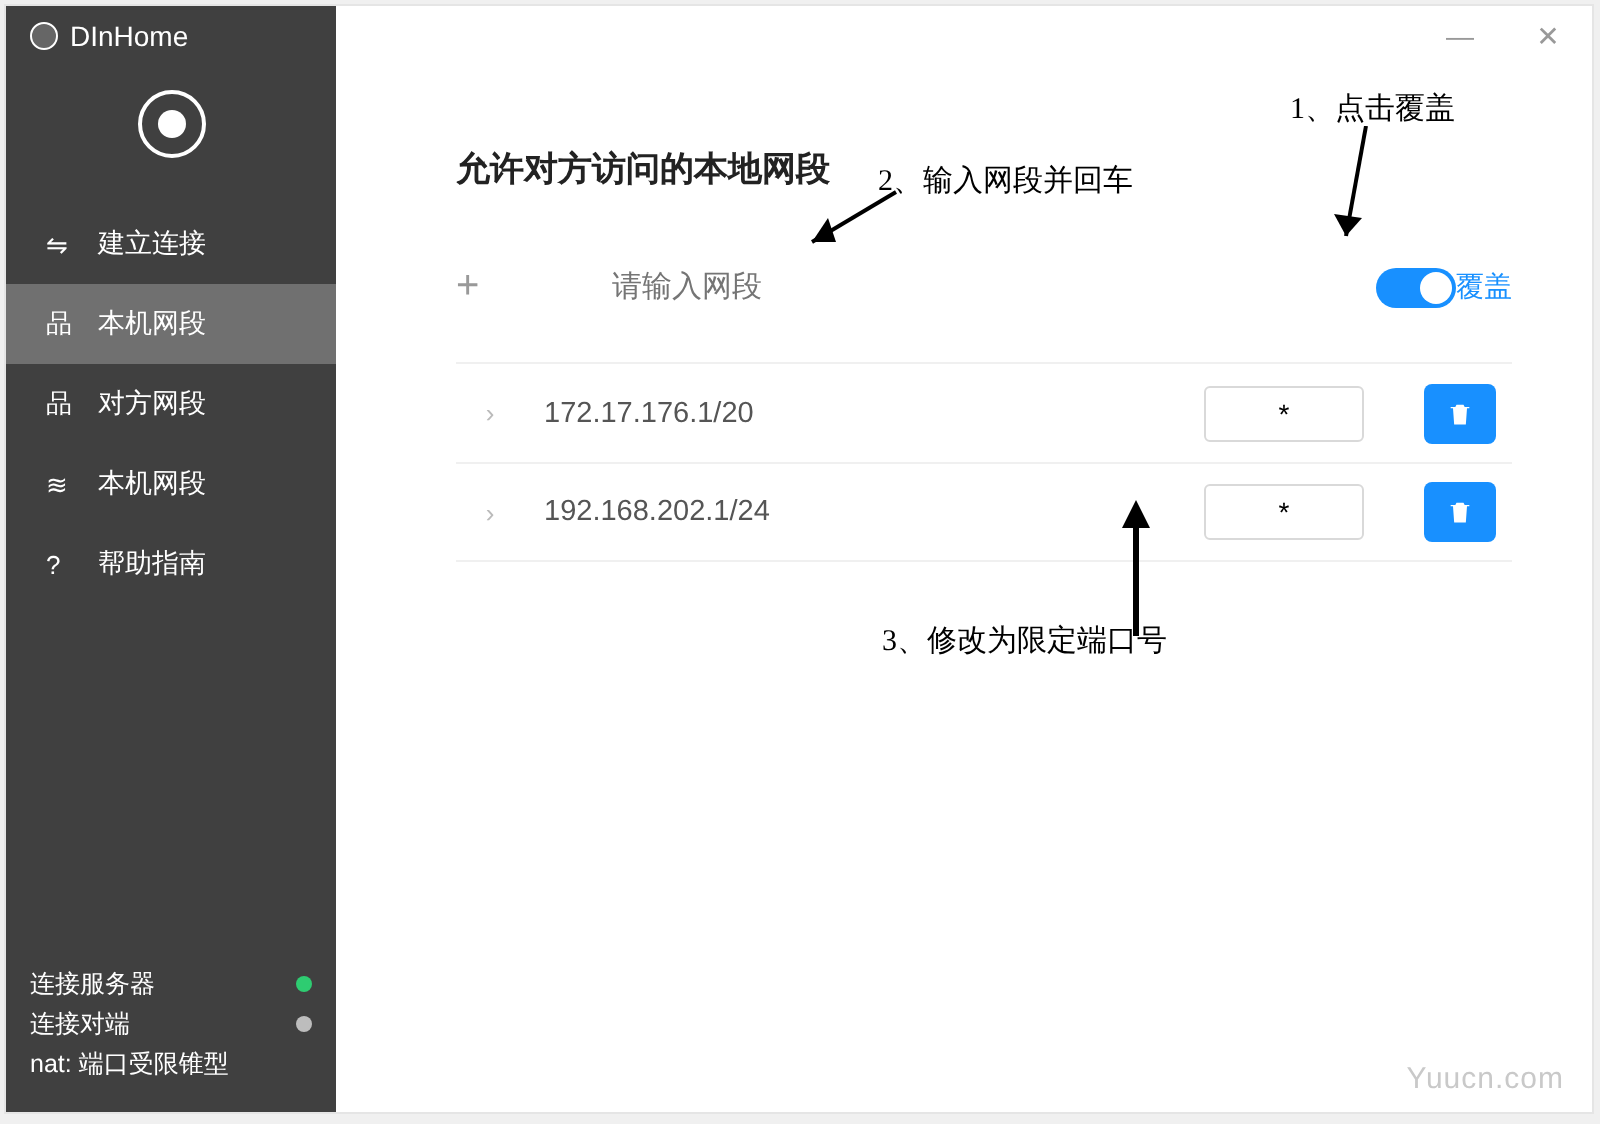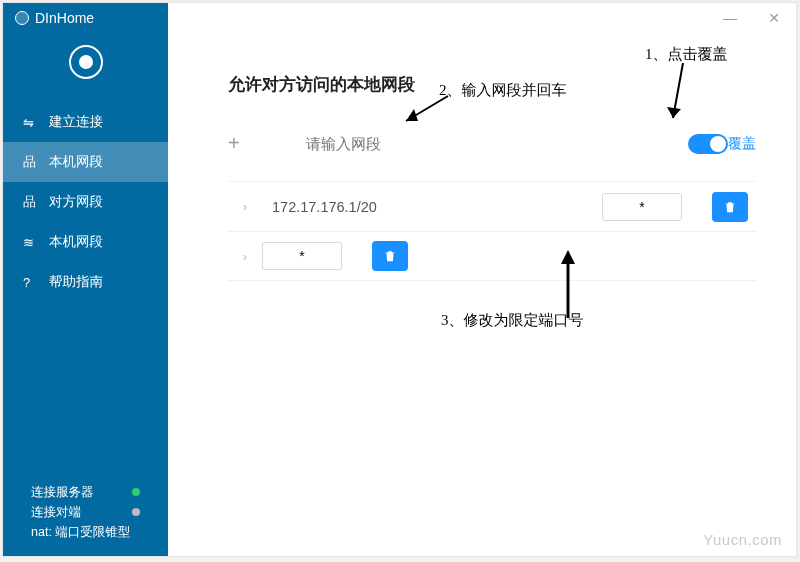--- a/index.html
+++ b/index.html
@@ -5,29 +5,29 @@
     * { margin: 0; padding: 0; box-sizing: border-box; }
     body { font-family: "Microsoft YaHei", Arial, sans-serif; background: #f0f0f0; width: 800px; height: 562px; position: relative; overflow: hidden; }
     .window { width: 795px; height: 555px; background: #fff; border: 1px solid #e5e5e5; position: relative; left: 2px; top: 2px; }
     
     .titlebar { height: 30px; width: 100%; display: flex; align-items: center; position: absolute; top: 0; left: 0; z-index: 2; }
     .titlebar-left { display: flex; align-items: center; padding-left: 12px; color: #fff; font-size: 14px; font-weight: 500; z-index: 3;}
     .titlebar-left .logo { width: 14px; height: 14px; border-radius: 50%; background: #fff3; border:1px solid #fff; margin-right: 6px; display:inline-block;}
     .winbtns { margin-left: auto; display: flex; }
     .winbtn { width: 44px; height: 30px; display:flex; align-items:center; justify-content:center; color:#999; font-size:14px;}
     
-    .sidebar { width: 165px; height: 100%; background: #0369a1; color: #fff; position: absolute; left:0; top:0; display:flex; flex-direction:column; }
+    .sidebar { width: 165px; height: 100%; background: #404040; color: #fff; position: absolute; left:0; top:0; display:flex; flex-direction:column; }
     .avatar-row { display:flex; justify-content:center; margin-top: 42px; margin-bottom: 15px; }
     .avatar { width: 34px; height: 34px; border:2px solid #fff; border-radius:50%; display:flex; align-items:center; justify-content:center; }
     .avatar-inner { width:14px; height:14px; border-radius:50%; background:#fff; position:relative;}
     .nav { margin-top: 8px; }
     .nav-item { height: 40px; display:flex; align-items:center; padding-left: 20px; font-size: 13.5px; cursor:pointer; }
     .nav-item .nicon { width:16px; display:inline-block; margin-right:10px; font-size:13px;}
     .nav-item.active { background: rgba(255,255,255,0.25); }
-    .sidebar-bottom { margin-top:auto; padding: 10px 28px 14px; font-size:12.5px; line-height:20px;}
+    .sidebar-bottom { margin-top:auto; padding: 10px 12px 14px; font-size:12.5px; line-height:20px;}
     .status-row { display:flex; align-items:center; justify-content:space-between;}
     .dot { width:8px; height:8px; border-radius:50%; display:inline-block;}
     .dot.green{ background:#2ecc71;} .dot.gray{ background:#bdbdbd;}
     
     .main { position:absolute; left:165px; top:30px; right:0; bottom:0; background:#fff; padding: 40px 40px 0 60px; }
     .section-title { font-size: 17px; font-weight:700; color:#222; }
     .input-row { display:flex; align-items:center; margin-top: 35px; }
     .plus { font-size:20px; color:#999; width:30px;}
     .seg-input { border:none; outline:none; font-size:15px; color:#aaa; flex:1; padding:4px 0;margin-left:48px;}
     .toggle-wrap { display:flex; align-items:center; }
@@ -119,20 +119,21 @@
         <span class="cidr">172.17.176.1/20</span>
         <input class="port" value="*" style="">
         <button class="del">
             <svg width="14" height="14" viewBox="0 0 24 24">
               <path d="M6 7h12l-1 14H7L6 7zm3-3h6l1 2H8l1-2zM4 6h16v1H4z"></path>
             </svg>
           </button>
       </div>
       <div class="row">
         <span class="chevron">›</span>
+        <span class="cidr">192.168.202.1/24</span>
         <input class="port" value="*" style="">
         <button class="del">
             <svg width="14" height="14" viewBox="0 0 24 24">
               <path d="M6 7h12l-1 14H7L6 7zm3-3h6l1 2H8l1-2zM4 6h16v1H4z"></path>
             </svg>
           </button>
       </div>
     </div>
   </div>
 

